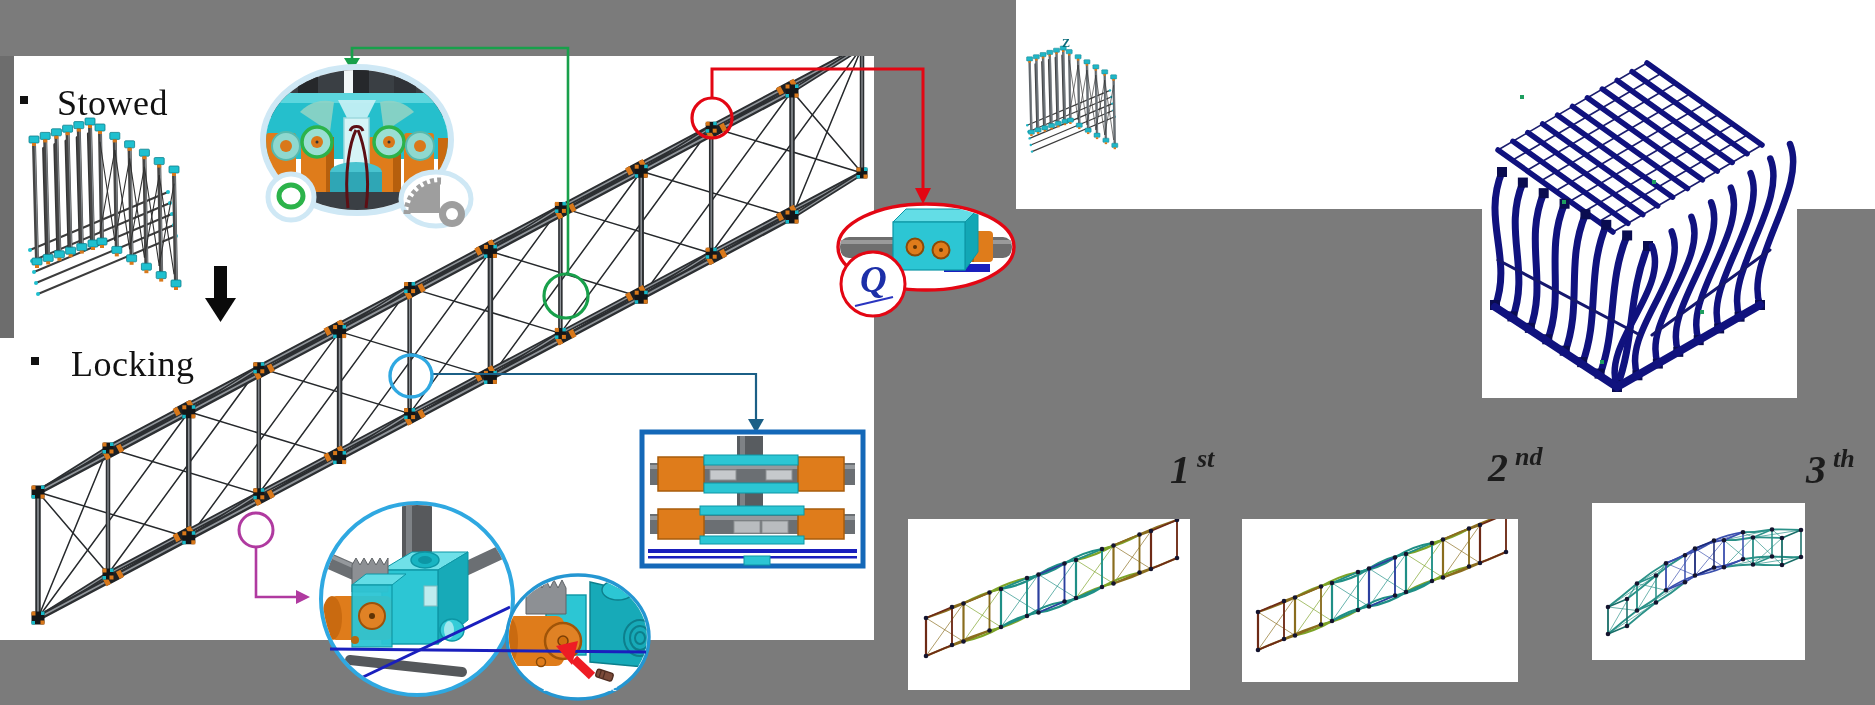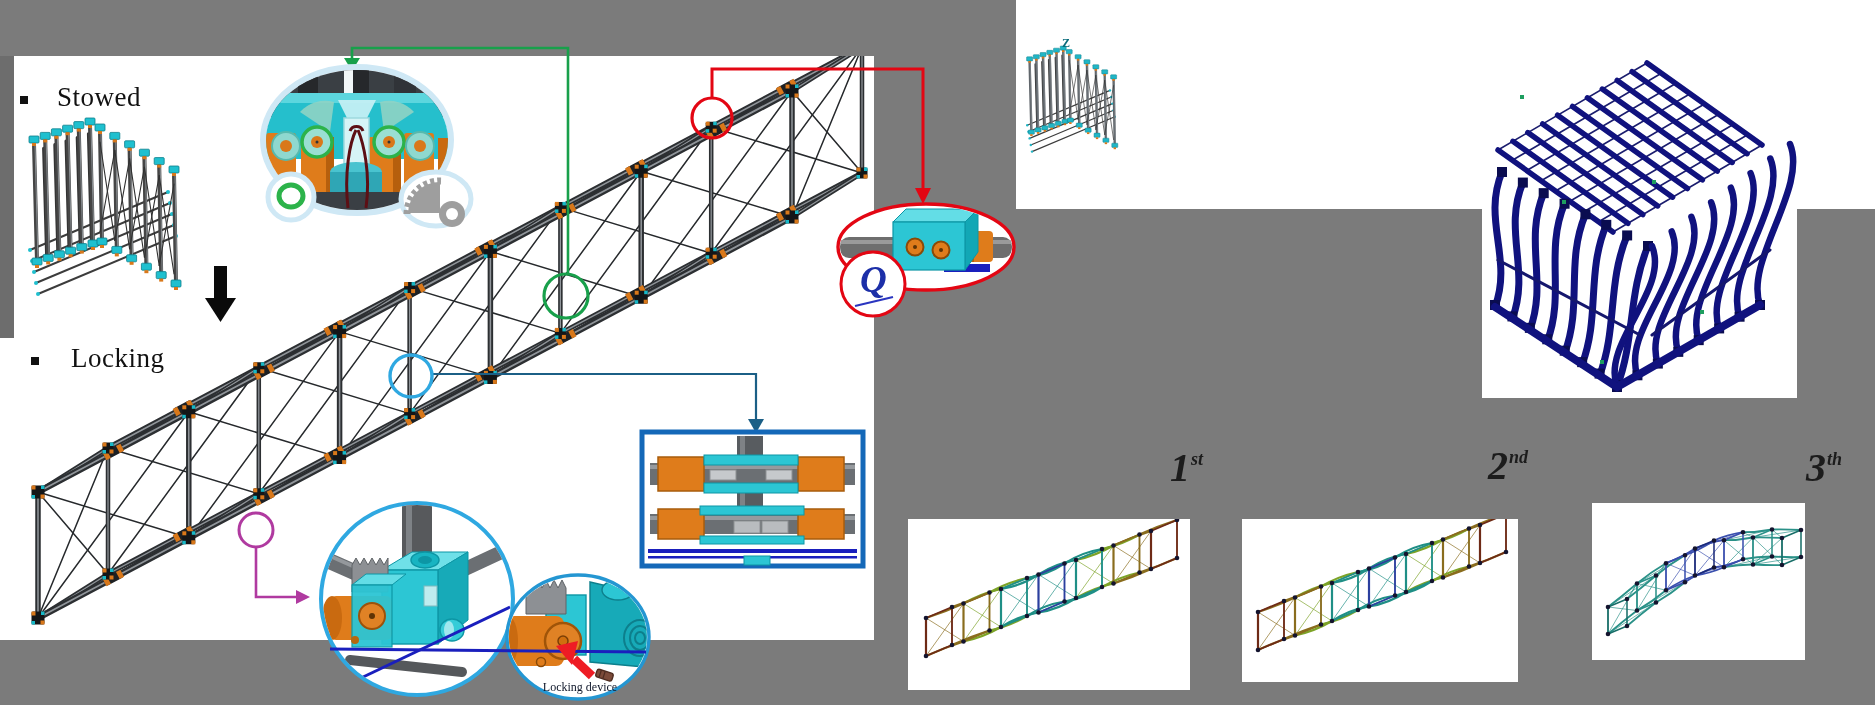--- a/index.html
+++ b/index.html
@@ -3,24 +3,24 @@
 <meta charset="utf-8">
 <style>
   html,body{margin:0;padding:0;background:#4a4a4a;}
   .stage{position:relative;width:1875px;height:705px;background:var(--c-bg,#7b7b7b);overflow:hidden;
          font-family:"Liberation Serif", serif;}
   .panel{position:absolute;background:#fff;}
   .strip-dark{position:absolute;background:#6d6d6d;}
   #art{position:absolute;left:0;top:0;width:1875px;height:705px;}
   .lbl{position:absolute;color:#111;white-space:nowrap;}
   .lbl-bullet{position:absolute;background:#111;width:8px;height:8px;}
-  .state-label{font-size:27px;letter-spacing:0.5px;}
+  .state-label{font-size:36px;letter-spacing:0.5px;}
   .mode-label{font-weight:bold;font-style:italic;font-size:40px;color:#1c1c1c;line-height:1;}
-  .mode-label sup{font-size:18px;position:relative;top:-2px;left:1px;margin-top:40px;}
-  .lock-label{font-size:12px;color:#0f172a;text-align:center;width:120px;}
+  .mode-label sup{font-size:26px;position:relative;top:-2px;left:7px;margin-top:40px;}
+  .lock-label{font-size:12px;color:#ffffff;text-align:center;width:120px;}
   .q-glyph{font-size:37px;font-weight:bold;font-style:italic;color:var(--c-qblue,#1c2fa8);}
   .z-glyph{font-size:12px;font-weight:bold;color:#0b6c7c;}
 </style>
 </head>
 <body>
 
 <div class="stage" style="--c-bg: #7b7b7b; --c-green: #18a04b; --c-red: #e30613; --c-ltblue: #2fa8e1; --c-bluerect: #1468b8; --c-magenta: #b03aa0; --c-dkblue: #1b5f86; --c-paleblue: #cfe8f5; --c-cyan: #2cc6d4; --c-cyandark: #0d96a5; --c-cable: #1a1fbd; --c-qblue: #1c2fa8; --c-black: #0a0a0a;">
 
   <div class="panel" style="left:14px;top:56px;width:860px;height:584px;"></div>
   <div class="panel" style="left:0px;top:338px;width:14px;height:302px;"></div>

